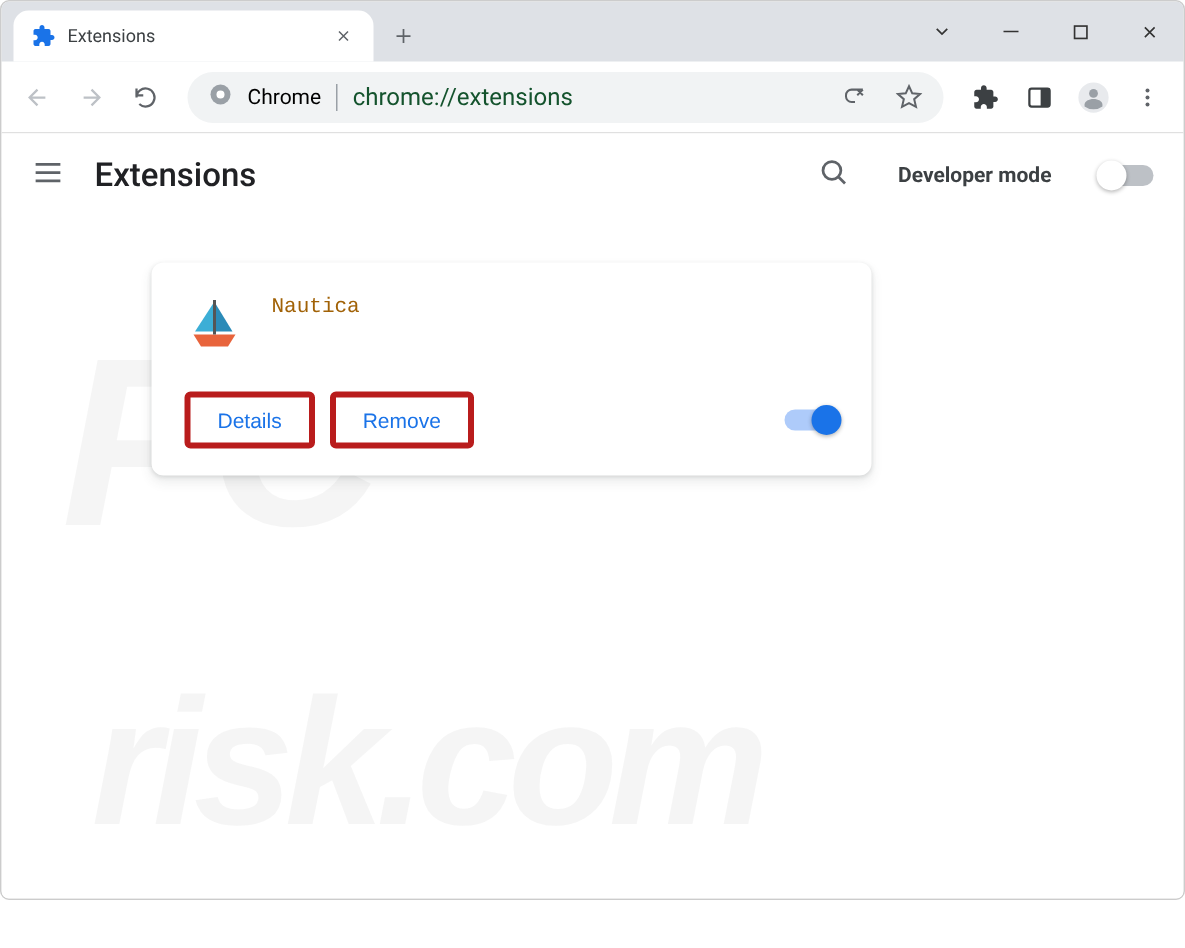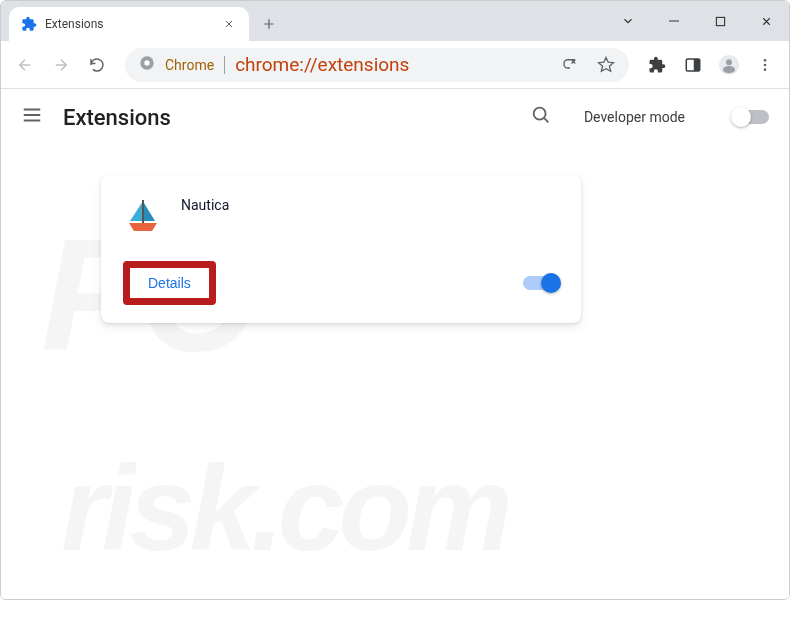--- a/index.html
+++ b/index.html
@@ -117,30 +117,30 @@
       background: #f1f3f4;
       border-radius: 17px;
       display: flex;
       align-items: center;
       padding: 0 14px;
       margin: 0 8px;
       gap: 10px;
     }
     .address-chrome-label {
       font-size: 14px;
-      color: #a16207;
+      color: #000000;
     }
     .address-divider {
       width: 1px;
       height: 18px;
       background: #9aa0a6;
     }
     .address-url {
-      font-size: 19px;
-      color: #c2410c;
+      font-size: 16px;
+      color: #14532d;
       flex: 1;
     }
     .address-action {
       color: #5f6368;
       cursor: pointer;
       display: flex;
       align-items: center;
     }
     .toolbar-icon {
       width: 32px;
@@ -176,21 +176,22 @@
       flex: 1;
     }
     .search-icon-btn {
       cursor: pointer;
       color: #5f6368;
       margin-right: 12px;
     }
     .dev-mode-label {
       font-size: 14px;
       color: #3c4043;
-      margin-right: 28px;
+      margin-right: 12px;
+      font-weight: bold;
     }
     .toggle-dev {
       width: 36px;
       height: 14px;
       background: #bdc1c6;
       border-radius: 7px;
       position: relative;
       cursor: pointer;
     }
     .toggle-dev::after {
@@ -219,35 +220,36 @@
       gap: 18px;
       margin-bottom: 24px;
     }
     .ext-icon {
       width: 40px;
       height: 40px;
       flex-shrink: 0;
     }
     .ext-name {
       font-size: 14px;
-      color: #0f172a;
+      color: #a16207;
       margin-bottom: 20px;
+      font-family: Liberation Mono, monospace;
     }
     .ext-desc {
       font-size: 13px;
       color: #5f6368;
       line-height: 1.5;
     }
     .ext-card-actions {
       display: flex;
       align-items: center;
       gap: 10px;
     }
     .ext-btn {
-      border: 7px solid #b91c1c;
+      border: 4px solid #b91c1c;
       background: #fff;
       color: #1a73e8;
       font-size: 14px;
       padding: 7px 18px;
       border-radius: 4px;
       cursor: pointer;
       font-weight: 500;
     }
     .ext-toggle {
       margin-left: auto;
@@ -442,18 +444,19 @@
               <path d="M6 26 L34 26 L29 34 L11 34 Z" fill="#e8643c"></path>
               <rect x="19" y="3" width="2" height="23" fill="#555"></rect>
             </svg>
           </div>
           <div>
             <div class="ext-name">Nautica</div>
           </div>
         </div>
         <div class="ext-card-actions">
           <button class="ext-btn">Details</button>
+          <button class="ext-btn">Remove</button>
           <div class="ext-toggle"></div>
         </div>
       </div>
     </div>
   </div>
 </div>
 
 </body></html>

